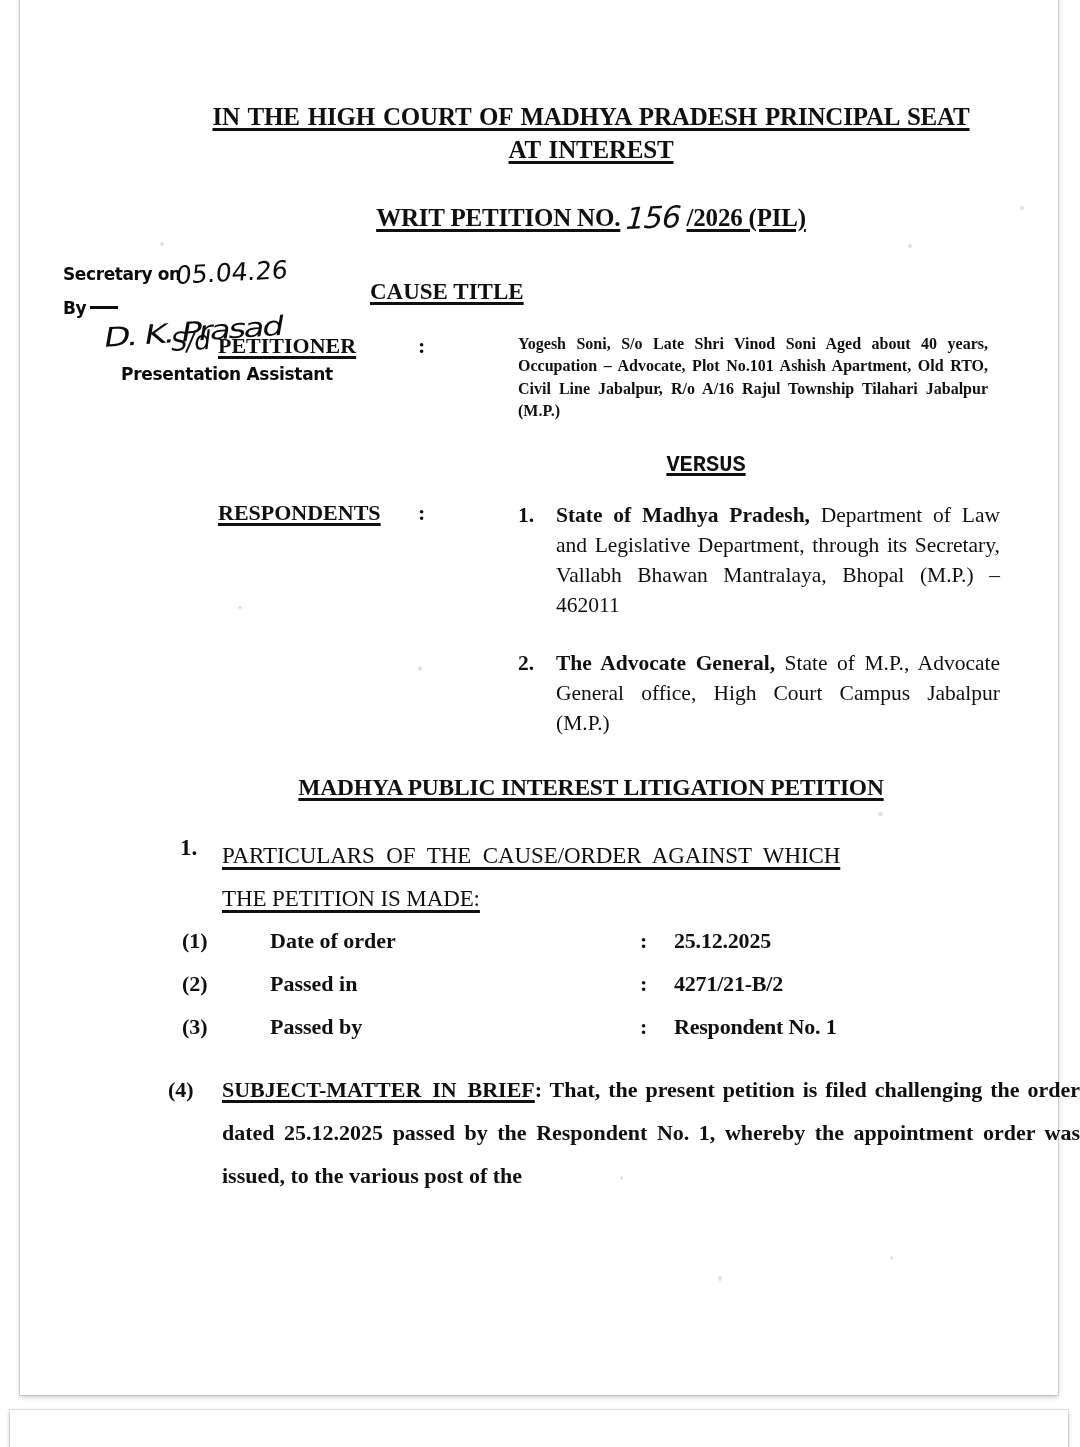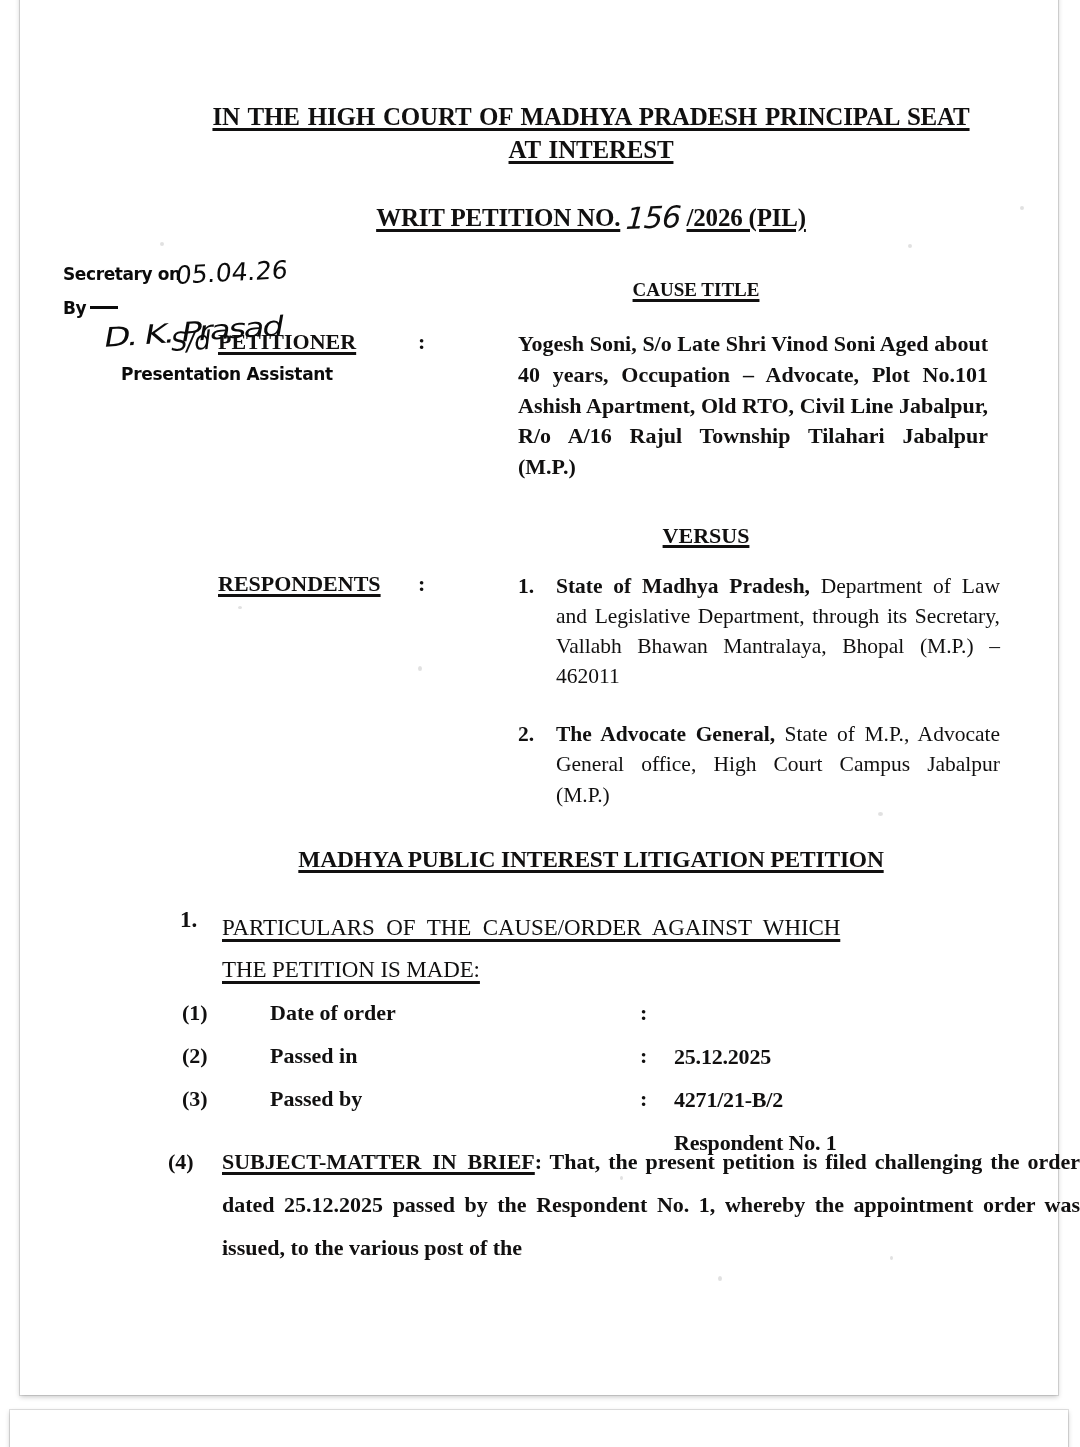--- a/index.html
+++ b/index.html
@@ -89,23 +89,23 @@
     font-size: 30px;
     font-style: italic;
     letter-spacing: -1px;
     display: inline-block;
     transform: skewX(-6deg) rotate(-2deg);
     vertical-align: -2px;
     padding: 0 6px;
   }
 
   .cause-title {
-    text-align: center;
-    font-weight: bold;
-    font-size: 19px;
+    text-align: left;
+    font-weight: bold;
+    font-size: 23px;
     margin-top: 44px;
     margin-left: 210px;
   }
   .cause-title span {
     text-decoration: underline;
     text-decoration-thickness: 3px;
     text-underline-offset: 3px;
   }
 
   
@@ -127,33 +127,34 @@
   .party-colon {
     position: absolute;
     left: 258px;
     top: 0;
     font-weight: bold;
     font-size: 22px;
   }
   .party-body {
     margin-left: 358px;
     width: 470px;
-    font-size: 22px;
+    font-size: 16px;
     font-weight: bold;
     line-height: 1.40;
     text-align: justify;
     text-align-last: left;
   }
 
   .versus {
     text-align: center;
     font-weight: bold;
     font-size: 22px;
-    margin-top: 40px;
+    margin-top: 30px;
     margin-left: 230px;
+    font-family: Liberation Mono, monospace;
   }
   .versus span {
     text-decoration: underline;
     text-decoration-thickness: 3px;
     text-underline-offset: 2px;
   }
 
   .resp-list { margin-left: 358px; width: 482px; }
   .resp-item {
     position: relative;
@@ -229,21 +230,20 @@
     font-weight: bold;
   }
   .p-row .p-colon {
     position: absolute; left: 458px; top: 0;
     font-weight: bold;
   }
   .p-row .p-val {
     position: absolute; left: 492px; top: 0;
     font-weight: bold;
     letter-spacing: -0.2px;
-    margin-top: 44px;
   }
 
   
   .subject {
     position: relative;
     margin-top: 12px;
     margin-left: 8px;
     padding-left: 54px;
     font-size: 22px;
     line-height: 1.95;

